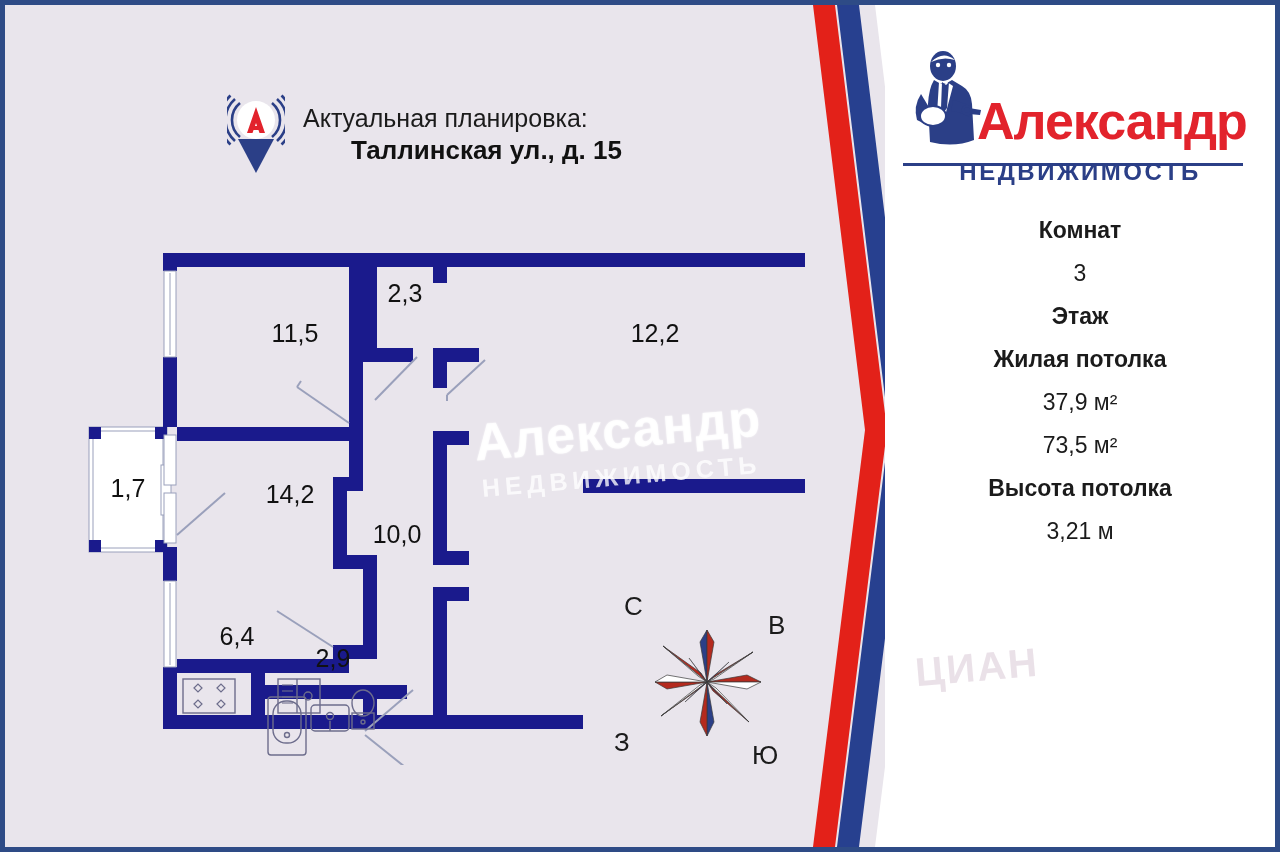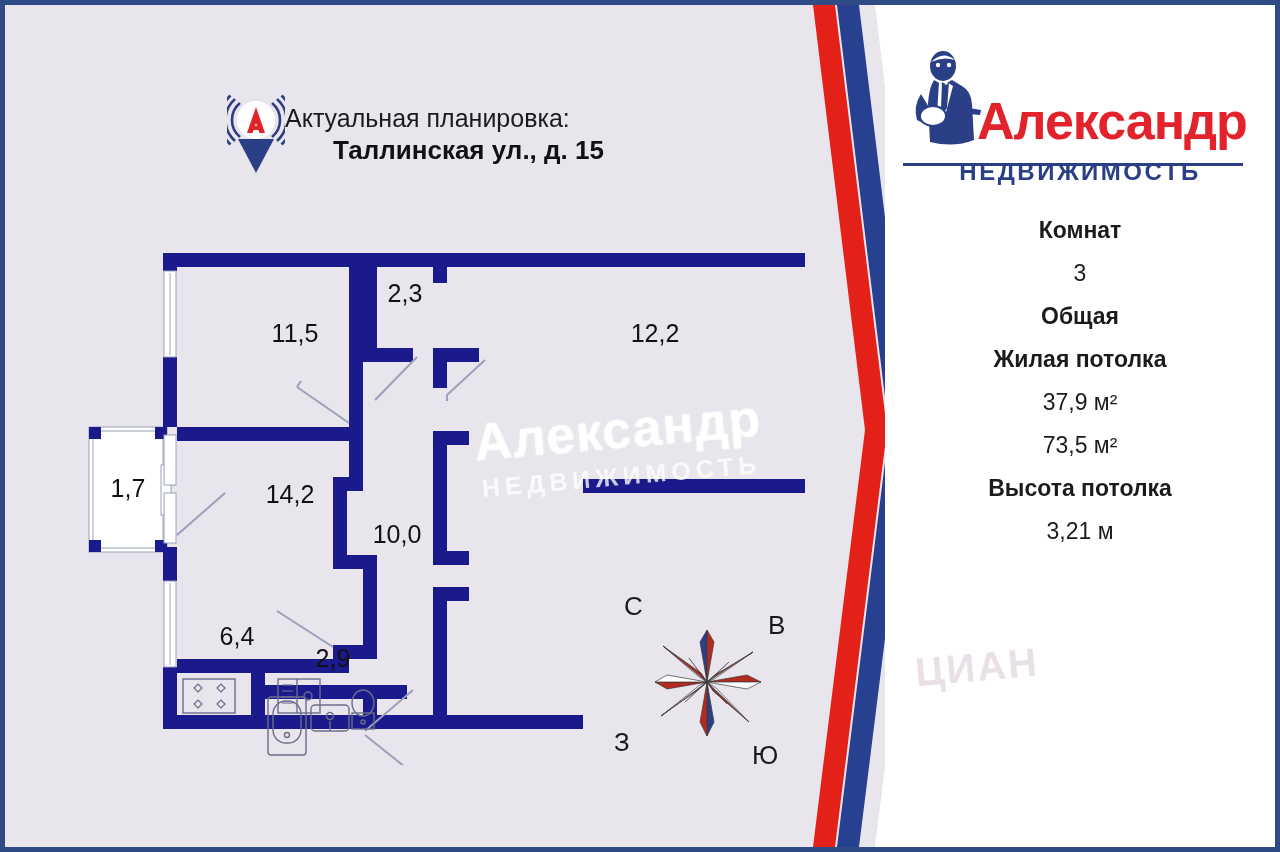--- a/index.html
+++ b/index.html
@@ -21,21 +21,21 @@
   #plan-panel {
     position: absolute; left: 0; top: 0;
     width: 880px; height: 842px;
     background: #e9e5ec;
     overflow: hidden;
   }
 
   
   #plan-header {
     position: absolute; left: 222px; top: 88px;
-    display: flex; align-items: center; 
+    display: flex; align-items: center; gap: 18px;
   }
   #pin-icon { width: 58px; height: 84px; flex: none; }
   #header-text { line-height: 1.28; }
   #header-line1 { font-size: 25px; color: #1b1b1b; white-space: nowrap; }
   #header-line2 { font-size: 26px; font-weight: bold; color: #111; white-space: nowrap; margin-left: 48px; }
 
   
   #floorplan { position: absolute; left: 60px; top: 230px; }
 
   
@@ -379,21 +379,21 @@
       <div id="brand-underline"></div>
       <div id="brand-sub">НЕДВИЖИМОСТЬ</div>
     </div>
 
     <div id="specs">
       <div class="spec">
         <div class="spec-label">Комнат</div>
         <div class="spec-value">3</div>
       </div>
       <div class="spec">
-        <div class="spec-label">Общая</div>
+        <div class="spec-label">Этаж</div>
       </div>
       <div class="spec">
         <div class="spec-label">Жилая потолка</div>
         <div class="spec-value">37,9 м²</div>
       </div>
       <div class="spec">
         <div class="spec-value">73,5 м²</div>
       </div>
       <div class="spec">
         <div class="spec-label">Высота потолка</div>

